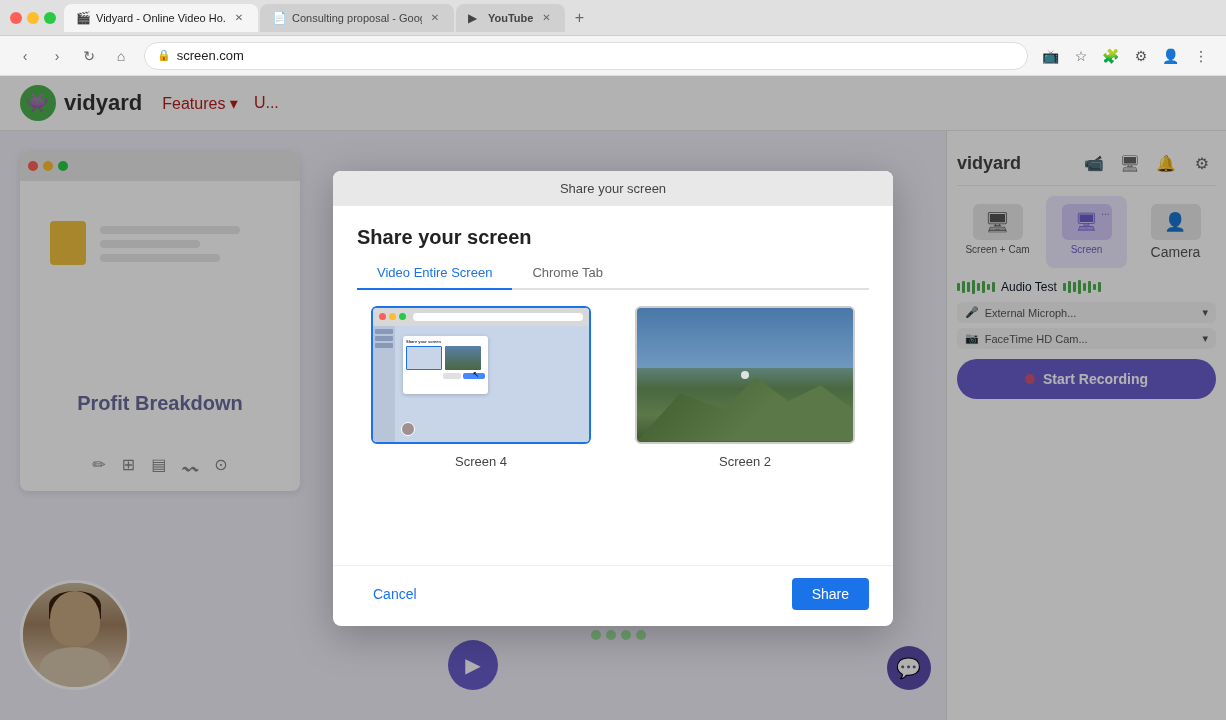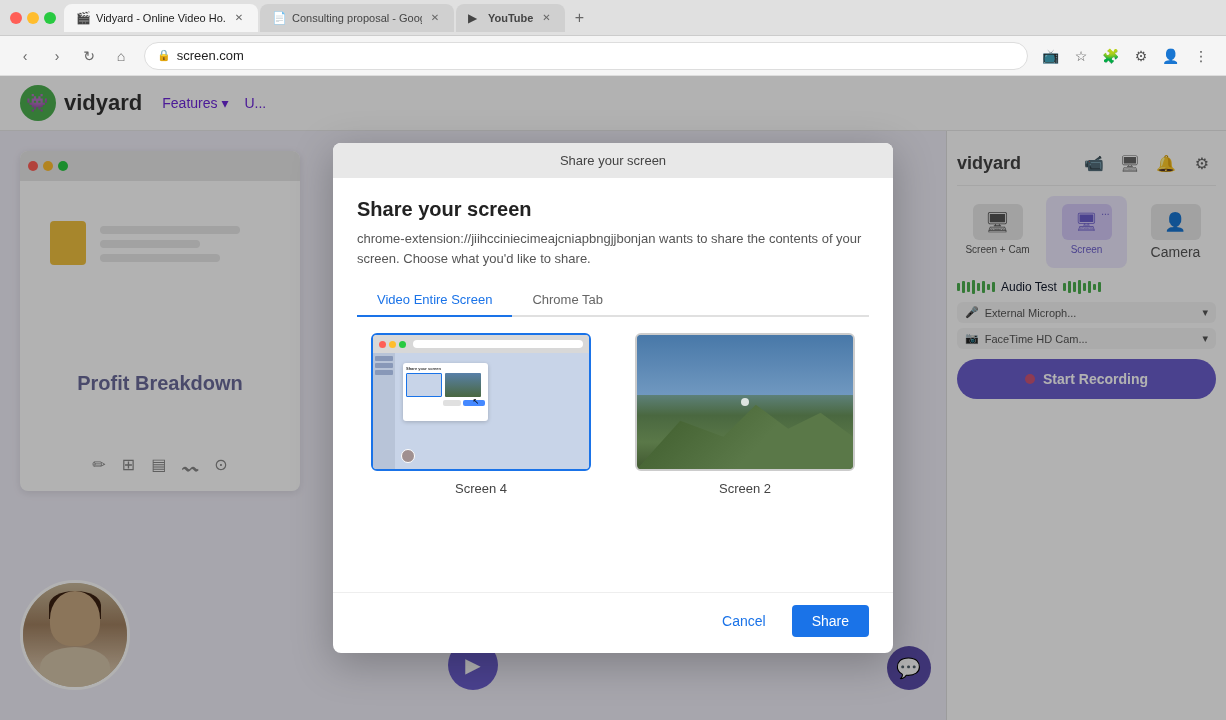--- a/index.html
+++ b/index.html
@@ -213,22 +213,22 @@
       display: flex;
       align-items: center;
       justify-content: center;
       font-size: 18px;
     }
 
     .vidyard-nav {
       display: flex;
       gap: 16px;
       align-items: center;
-      font-size: 14px;
-      color: #6d28d9;
+      font-size: 16px;
+      color: #b91c1c;
       justify-content: space-between;
     }
 
     .vidyard-nav span { cursor: pointer; }
 
     
     .page-body {
       position: absolute;
       top: 55px; left: 0; right: 0; bottom: 0;
       display: flex;
@@ -291,21 +291,21 @@
 
     .card-line {
       height: 8px;
       background: #e8e8e8;
       border-radius: 4px;
       width: 160px;
     }
 
     .profit-text {
       position: absolute;
-      bottom: 96px;
+      bottom: 76px;
       left: 50%;
       transform: translateX(-50%);
       font-size: 20px;
       font-weight: 600;
       color: #6b6b9a;
       white-space: nowrap;
     }
 
     .play-btn-overlay {
       position: absolute;
@@ -695,21 +695,21 @@
       color: #444;
       text-align: center;
     }
 
     .modal-empty-space {
       height: 60px;
     }
 
     .modal-footer {
       display: flex;
-      justify-content: flex-end;
+      justify-content: space-between;
       gap: 10px;
       padding: 12px 24px 16px;
       border-top: 1px solid #eee;
     }
 
     .btn-cancel {
       background: transparent;
       border: none;
       color: #1a73e8;
       font-size: 14px;
@@ -952,21 +952,20 @@
 
     <div class="modal-overlay">
       <div class="modal">
 
         <div class="modal-titlebar">
           <span>Share your screen</span>
         </div>
 
         <div class="modal-body">
           <div class="modal-title">Share your screen</div>
-          <div class="modal-description">chrome-extension://jiihcciniecimeajcniapbngjjbonjan wants to share the contents of your screen. Choose what you'd like to share.</div>
 
           <div class="modal-tabs">
             <div class="modal-tab active">
               <span>Video Entire Screen</span>
             </div>
             <div class="modal-tab">
               <span>Chrome Tab</span>
             </div>
           </div>
 

